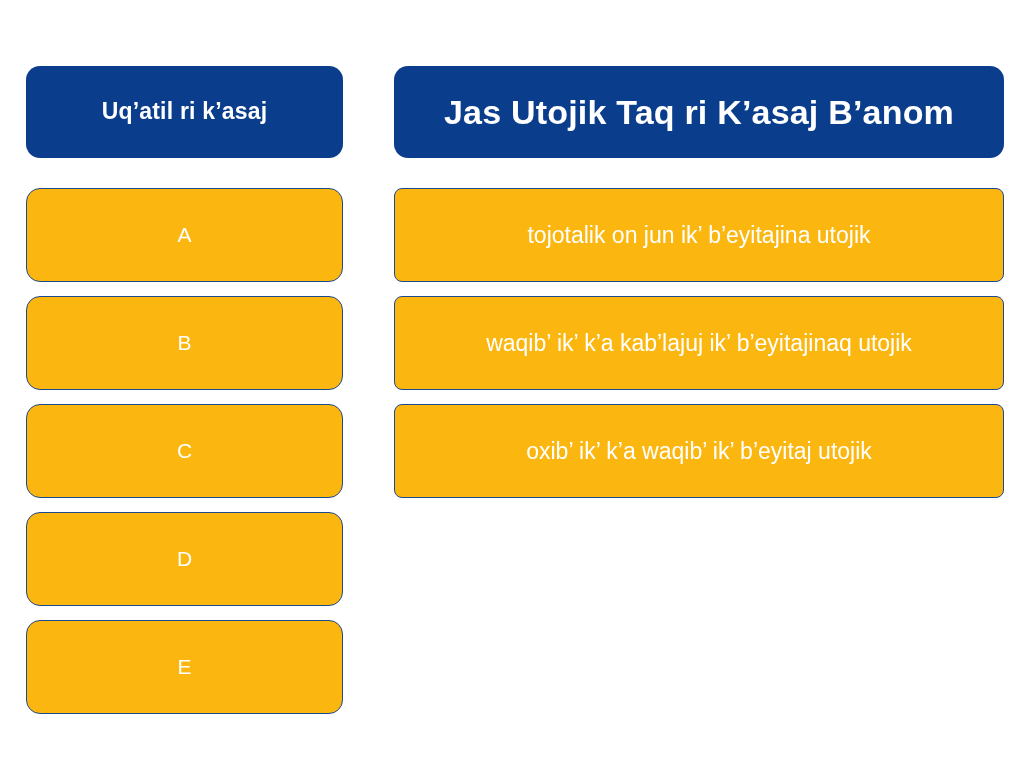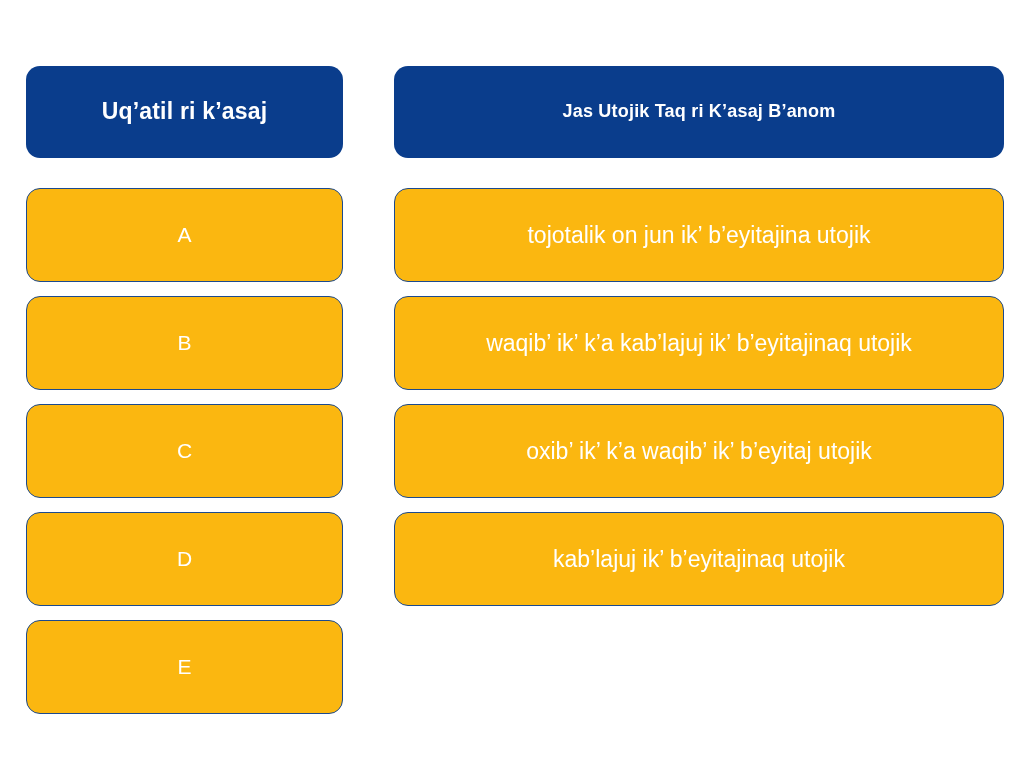--- a/index.html
+++ b/index.html
@@ -43,21 +43,21 @@
     justify-content: center;
     text-align: center;
     font-weight: bold;
     letter-spacing: 0.2px;
     box-sizing: border-box;
     padding: 6px 34px;
     line-height: 1.2;
   }
 
   #left-column  .col-header { font-size: 23px; }
-  #right-column .col-header { font-size: 18px; justify-content: center; }
+  #right-column .col-header { font-size: 34px; justify-content: center; }
 
   .cell-list {
     margin-top: 30px;
   }
 
   .cell {
     height: 94px;
     margin-bottom: 14px;
     border-radius: 14px;
     background: #fbb710;
@@ -74,20 +74,21 @@
   }
 
   #left-column .cell {
     font-size: 21px;
     font-weight: normal;
   }
 
   #right-column .cell {
     font-size: 23px;
     font-weight: normal;
+    border-radius: 8px;
   }
 
   .cell-text {
     display: block;
     width: 100%;
   }
 </style>
 </head>
 <body>
 
@@ -138,20 +139,17 @@
 
 
       <div class="cell">
         <span class="cell-text">waqib’ ik’ k’a kab’lajuj ik’ b’eyitajinaq utojik</span>
       </div>
 
       <div class="cell">
         <span class="cell-text">oxib’ ik’ k’a waqib’ ik’ b’eyitaj utojik</span>
       </div>
 
-      <div class="cell">
-        <span class="cell-text">kab’lajuj ik’ b’eyitajinaq utojik</span>
-      </div>
 
     </div>
   </div>
 
 </div>
 
 </body></html>

